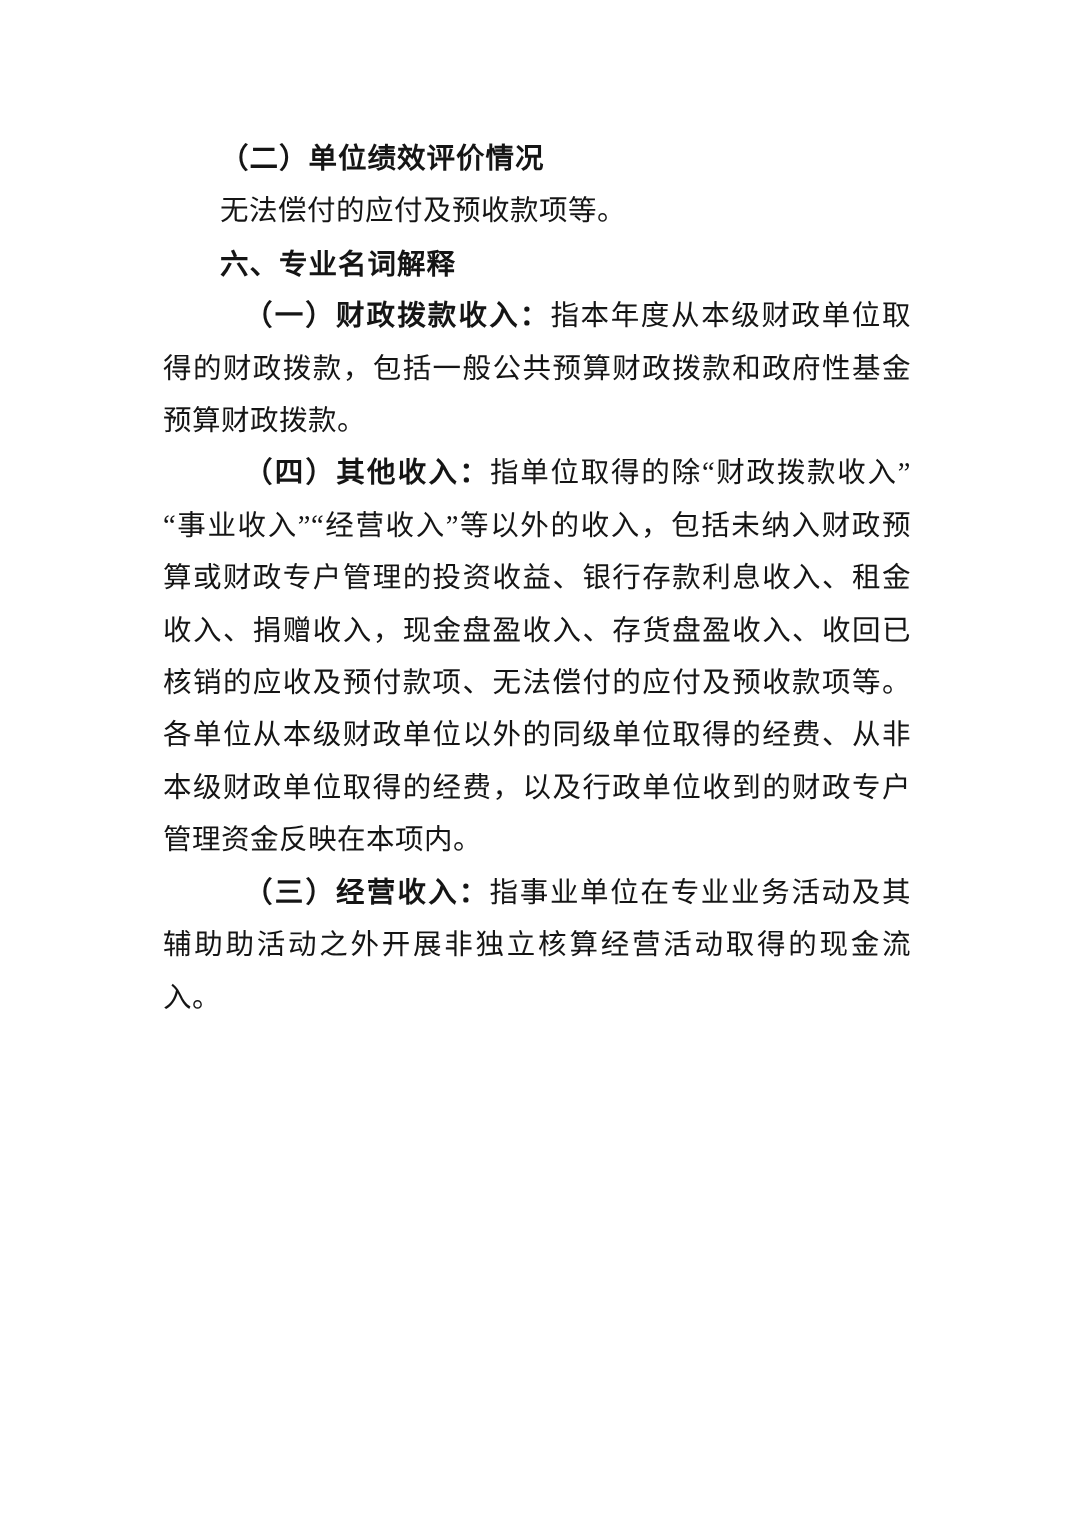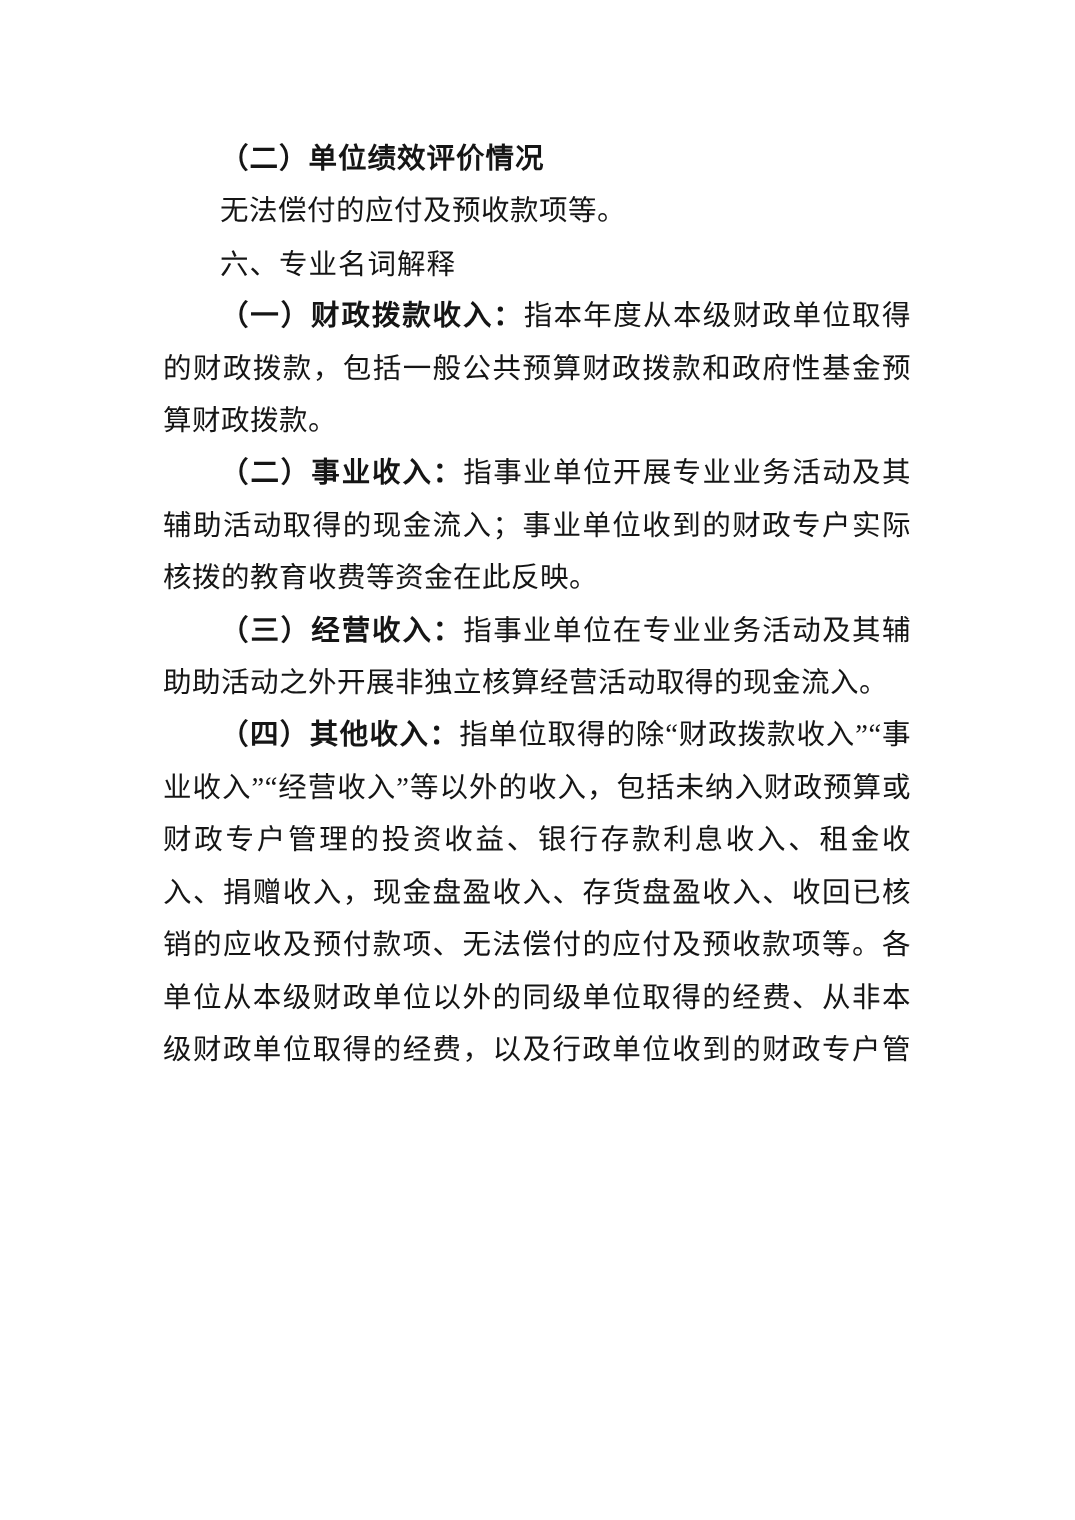--- a/index.html
+++ b/index.html
@@ -31,28 +31,29 @@
     text-align: justify;
     text-justify: inter-ideograph;
     letter-spacing: 0.5px;
   }
   .content p.h2 {
     font-weight: bold;
     text-align: left;
     letter-spacing: 1px;
   }
   .content p.h1 {
-    font-weight: normal;
+    font-weight: bold;
     font-family: "Liberation Sans", "DejaVu Sans", sans-serif;
     text-align: left;
     letter-spacing: 1px;
   }
   .content .lead {
     font-weight: bold;
     letter-spacing: 1px;
+    margin-left: 24px;
   }
   .footer {
     position: absolute;
     left: 0;
     top: 1402px;
     width: 100%;
     text-align: center;
     font-size: 22px;
     line-height: 28px;
     color: #222222;
@@ -68,23 +69,22 @@
     <p class="h2">（二）单位绩效评价情况</p>
 
     <p class="body">无法偿付的应付及预收款项等。</p>
 
 
 
     <p class="h1">六、专业名词解释</p>
 
     <p class="term"><span class="lead">（一）财政拨款收入：</span><span>指本年度从本级财政单位取得的财政拨款，包括一般公共预算财政拨款和政府性基金预算财政拨款。</span></p>
 
-    <p class="term"><span class="lead">（二）事业收入：</span><span>指事业单位开展专业业务活动及其辅助活动取得的现金流入；事业单位收到的财政专户实际核拨的教育收费等资金在此反映。</span></p>
+
+    <p class="term"><span class="lead">（四）其他收入：</span><span>指单位取得的除“财政拨款收入”“事业收入”“经营收入”等以外的收入，包括未纳入财政预算或财政专户管理的投资收益、银行存款利息收入、租金收入、捐赠收入，现金盘盈收入、存货盘盈收入、收回已核销的应收及预付款项、无法偿付的应付及预收款项等。各单位从本级财政单位以外的同级单位取得的经费、从非本级财政单位取得的经费，以及行政单位收到的财政专户管理资金反映在本项内。</span></p>
 
     <p class="term"><span class="lead">（三）经营收入：</span><span>指事业单位在专业业务活动及其辅助助活动之外开展非独立核算经营活动取得的现金流入。</span></p>
-
-    <p class="term"><span class="lead">（四）其他收入：</span><span>指单位取得的除“财政拨款收入”“事业收入”“经营收入”等以外的收入，包括未纳入财政预算或财政专户管理的投资收益、银行存款利息收入、租金收入、捐赠收入，现金盘盈收入、存货盘盈收入、收回已核销的应收及预付款项、无法偿付的应付及预收款项等。各单位从本级财政单位以外的同级单位取得的经费、从非本级财政单位取得的经费，以及行政单位收到的财政专户管理资金反映在本项内。</span></p>
 
 
   </div>
 
   <div class="footer">- 9 -</div>
 </div>
 
 </body></html>

